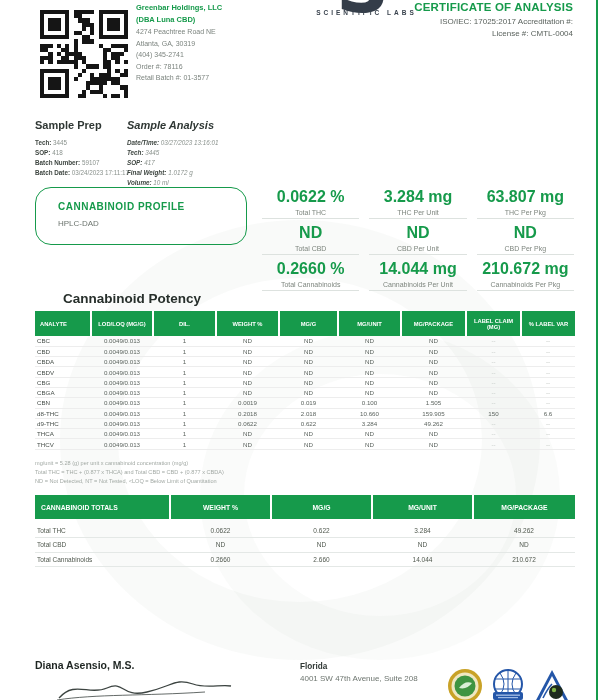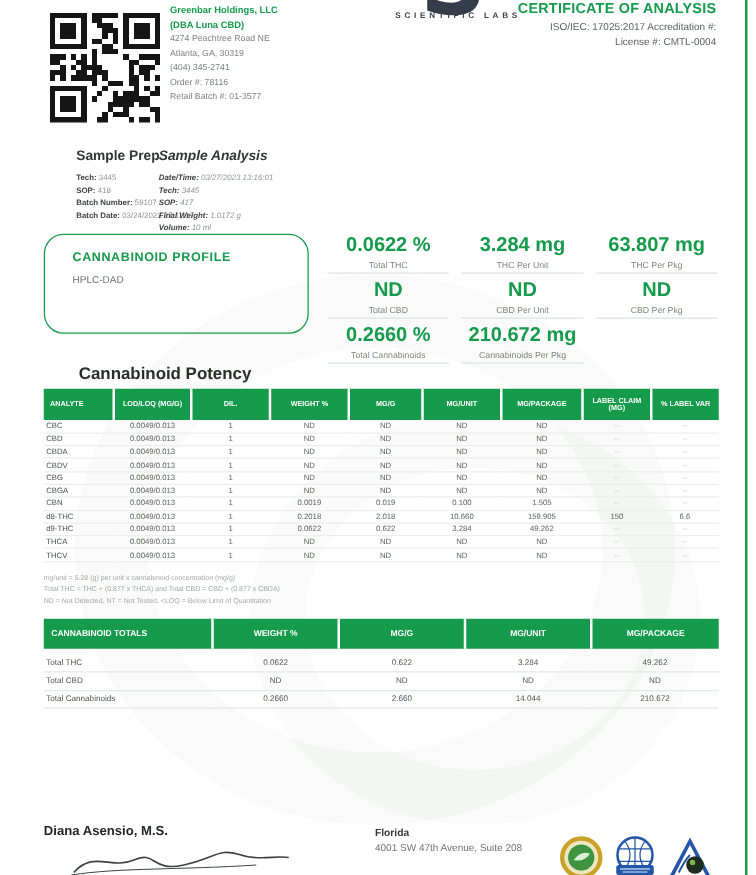--- a/index.html
+++ b/index.html
@@ -22,28 +22,28 @@
   .logo-s { position:absolute; left:322px; top:0; width:86px; height:13px; overflow:hidden; }
   .logo-s span { position:absolute; top:-57px; left:14px; font-size:74px; font-weight:bold; color:#343d49; font-family:"DejaVu Sans",sans-serif; }
   .scilabs { position:absolute; left:294px; top:9px; width:145px; text-align:center; font-size:6.5px;
     letter-spacing:3px; color:#39424d; font-weight:bold; white-space:nowrap; }
 
   .cert { position:absolute; right:32px; top:1px; text-align:right; }
   .cert-title { font-size:11.5px; font-weight:bold; color:var(--green); letter-spacing:0.2px; margin-bottom:3px;margin-left:16px; }
   .cert-line { font-size:8px; color:#5a625d; line-height:12px; }
 
   
-  .sample-prep { position:absolute; left:35px; top:119px;margin-left:26px; }
+  .sample-prep { position:absolute; left:35px; top:119px; }
   .sample-analysis { position:absolute; left:127px; top:119px;font-style:italic; }
   .section-title { font-size:11px; font-weight:bold; color:#2f3734; margin-bottom:7px; }
   .field { font-size:6.3px; line-height:10px; color:#8a928d; }
   .field b { color:#3c443f; }
 
   
-  .profile-box { position:absolute; left:35px; top:187px; width:212px; height:80px;
+  .profile-box { position:absolute; left:35px; top:187px; width:212px; height:58px;
     border:1.5px solid var(--green); border-radius:16px; padding:13px 0 0 22px; }
   .profile-title { color:var(--green); font-weight:bold; font-size:10px; letter-spacing:0.5px; }
   .profile-method { color:#6d756f; font-size:8px; margin-top:7px; }
 
   
   .summary { position:absolute; left:262px; top:183px; width:312px; display:grid;
     grid-template-columns:1fr 1fr 1fr; column-gap:10px; }
   .sum-cell { height:36px; text-align:center; padding-top:5px; border-bottom:1px solid #dde2df; }
   .sum-val { color:var(--green); font-weight:bold; font-size:16px; }
   .sum-label { color:#7e867f; font-size:7px; margin-top:3px; }
@@ -304,20 +304,24 @@
       <div class="sum-cell">
         <div class="sum-val">ND</div>
         <div class="sum-label">CBD Per Pkg</div>
       </div>
 
       <div class="sum-cell">
         <div class="sum-val">0.2660 %</div>
         <div class="sum-label">Total Cannabinoids</div>
       </div>
 
+      <div class="sum-cell">
+        <div class="sum-val">14.044 mg</div>
+        <div class="sum-label">Cannabinoids Per Unit</div>
+      </div>
 
       <div class="sum-cell">
         <div class="sum-val">210.672 mg</div>
         <div class="sum-label">Cannabinoids Per Pkg</div>
       </div>
     </div>
 
   <div class="potency-title">Cannabinoid Potency</div>
   <table class="potency-table">
     <colgroup>

